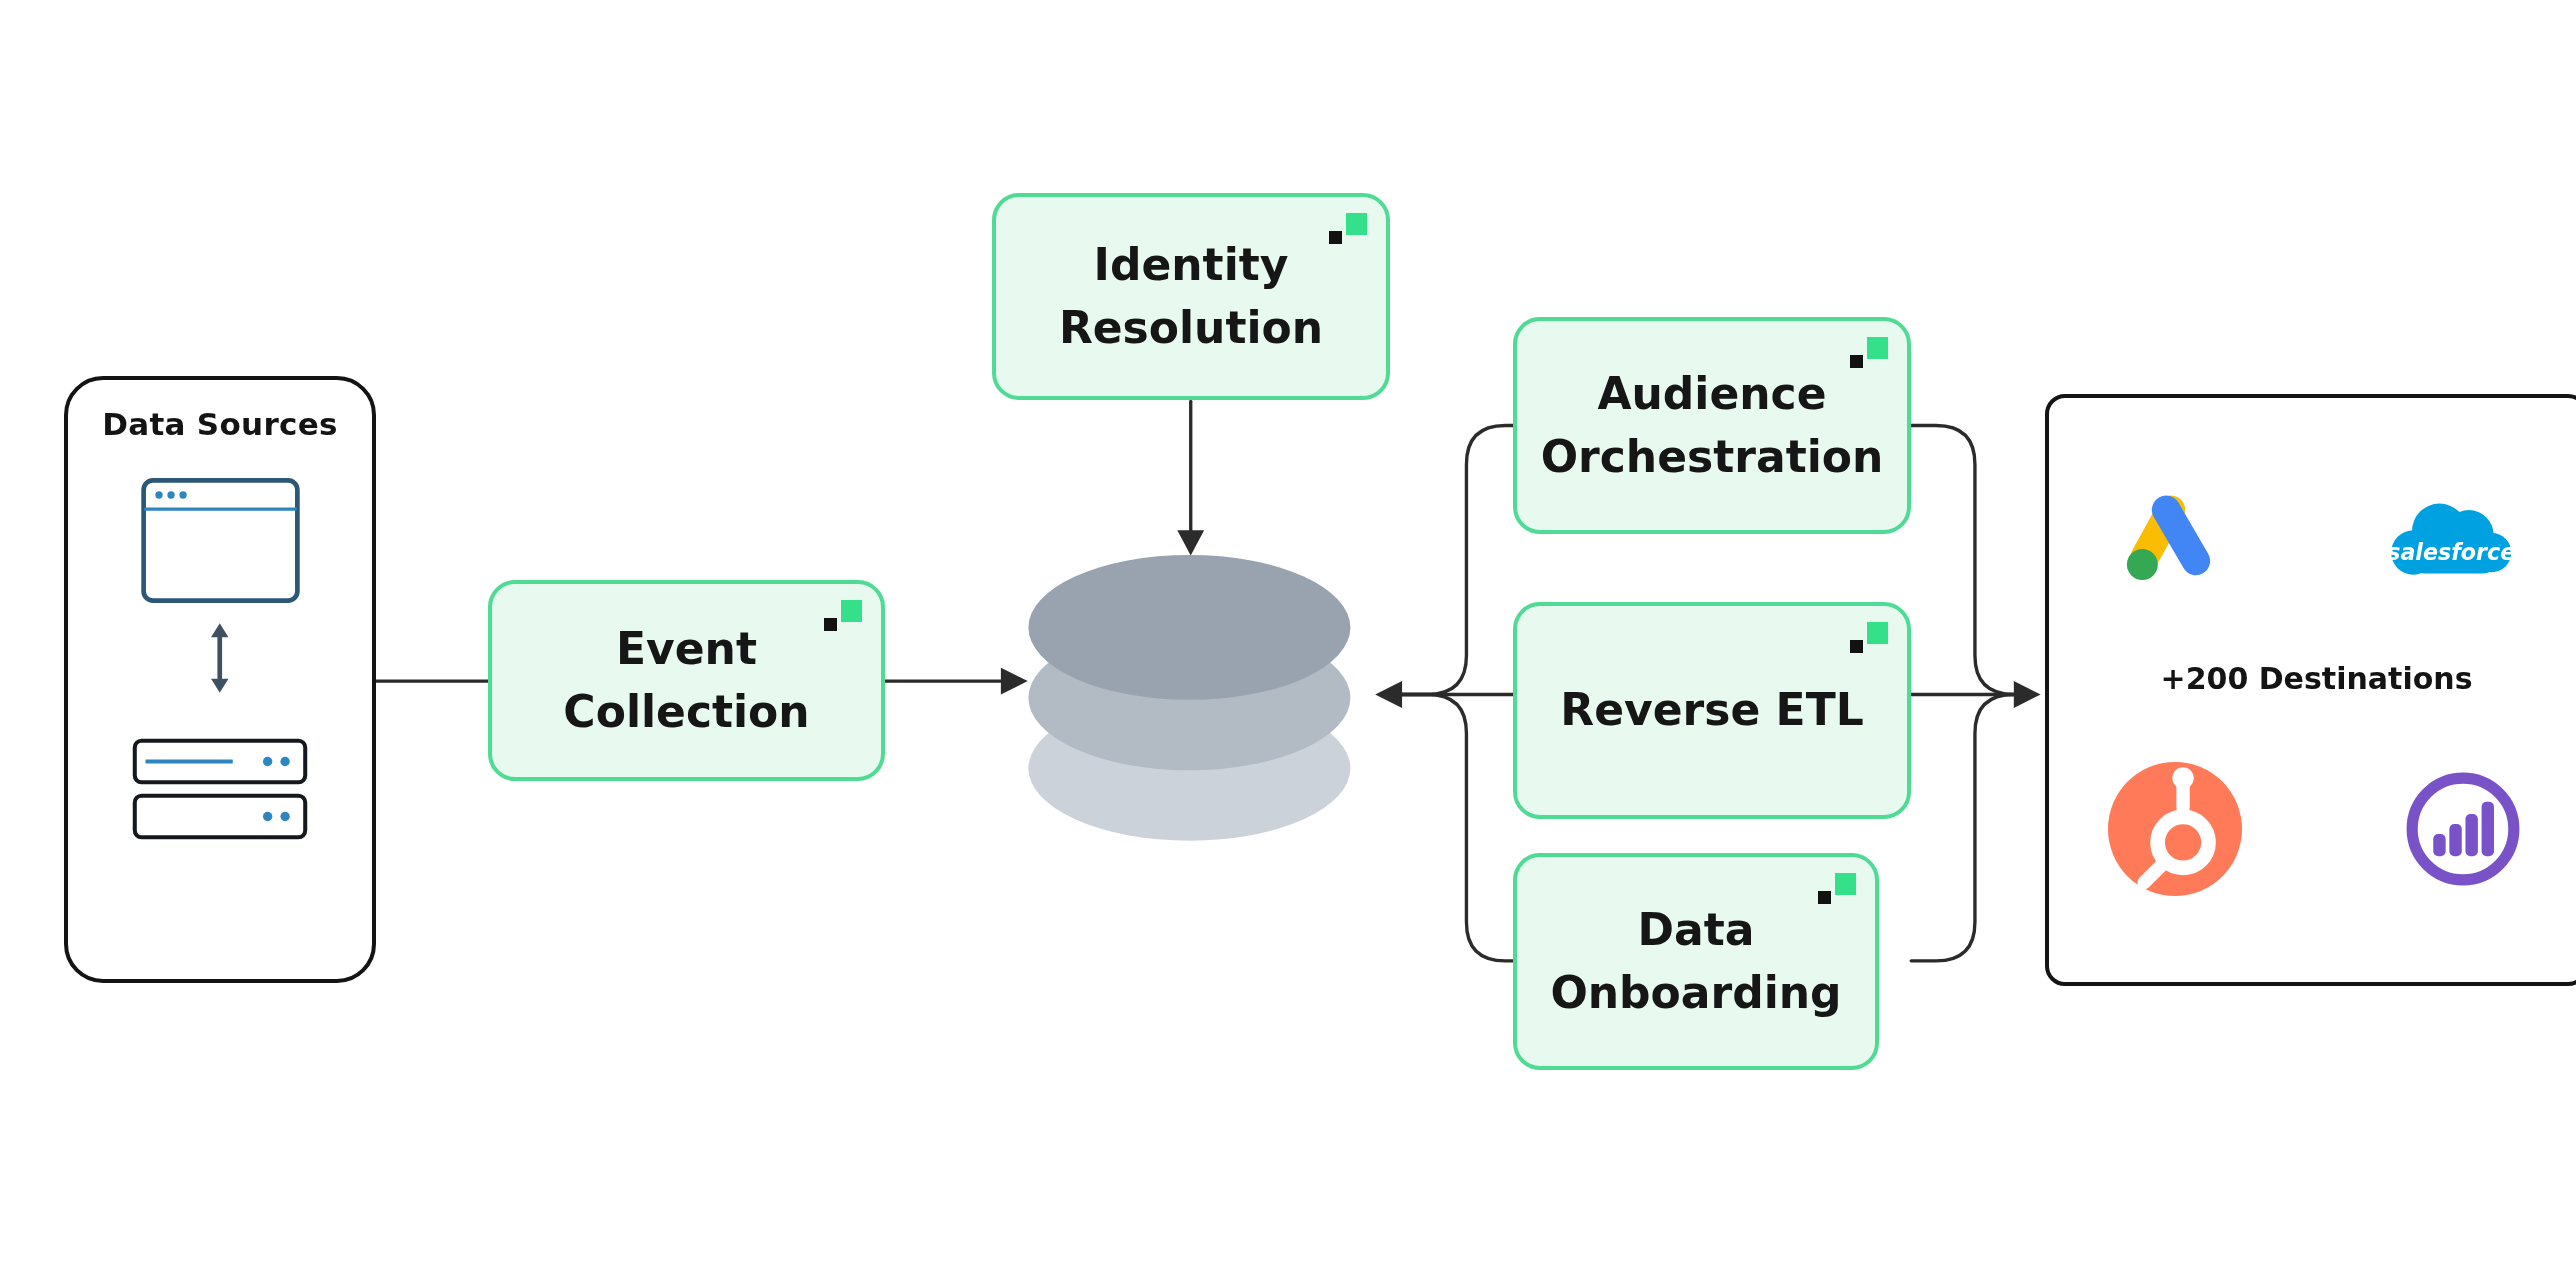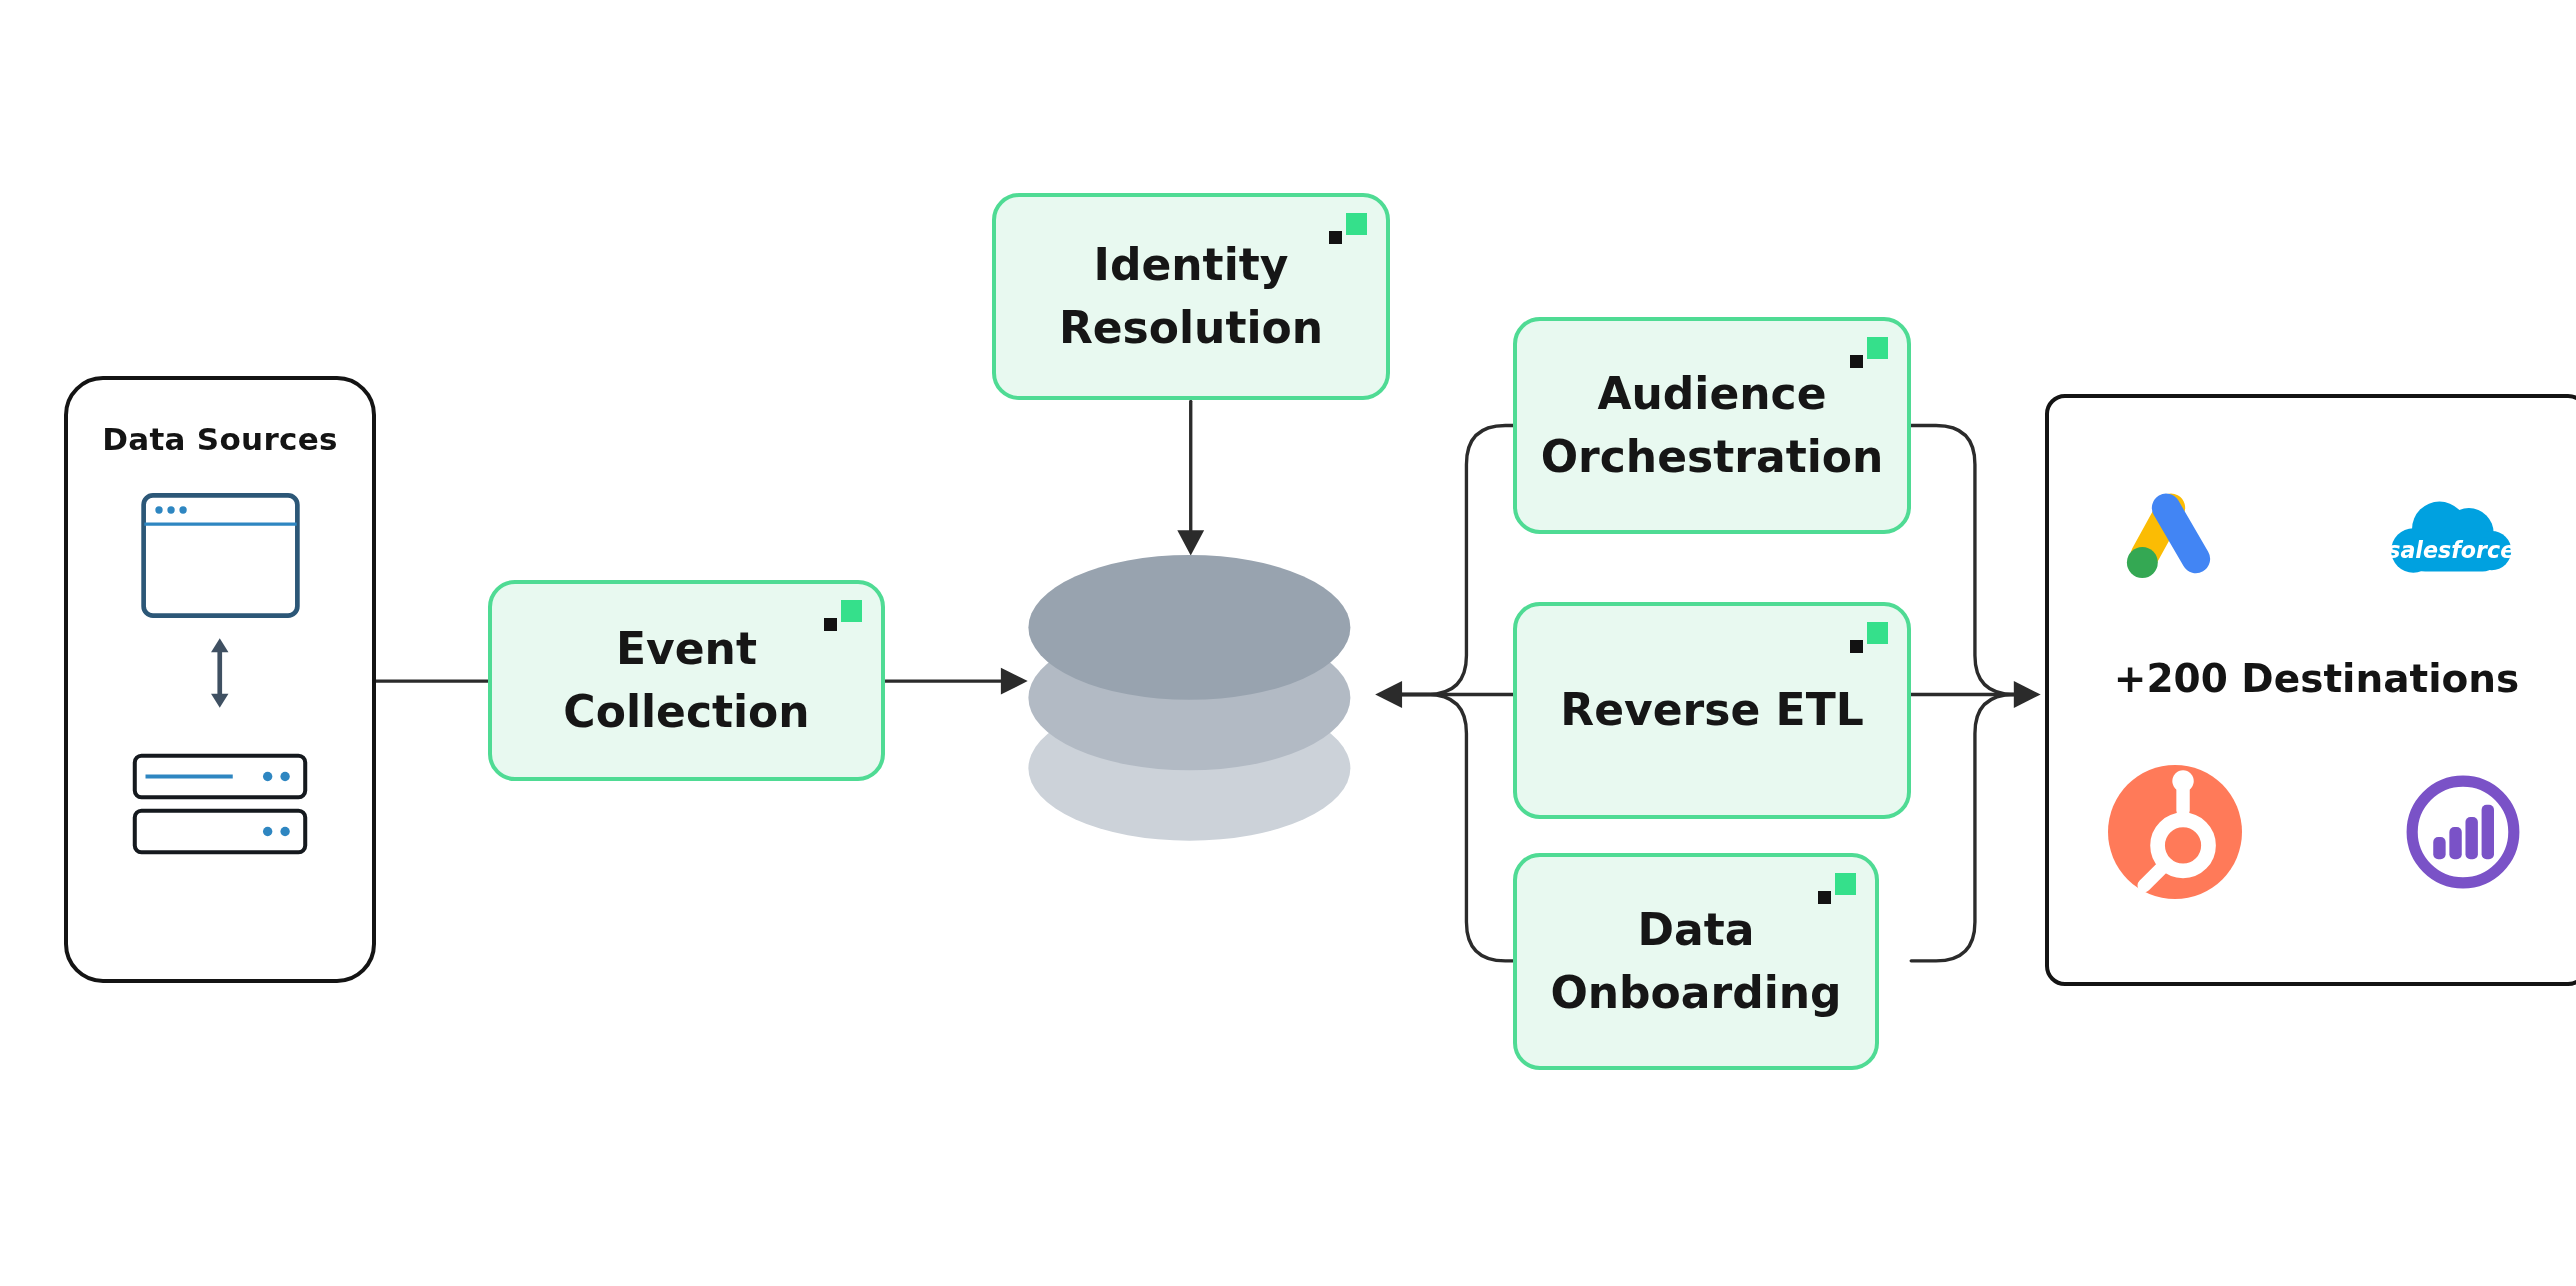--- a/index.html
+++ b/index.html
@@ -14,21 +14,21 @@
 
   .outline-box {
     position: absolute;
     border: 4px solid #141414;
     background: #ffffff;
   }
   .sources {
     left: 64px; top: 376px; width: 312px; height: 607px;
     border-radius: 39px;
     display: flex; flex-direction: column; align-items: center;
-    padding-top: 41px;
+    padding-top: 26px;
   }
   .sources-title {
     font-size: 31px; font-weight: 700; color: #141414; letter-spacing: 0.3px;
   }
   .browser-icon { margin-top: 35px; }
   .sync-icon { margin-top: 17.4px; }
   .servers-icon { margin-top: 43px; }
 
   .card {
     position: absolute;
@@ -45,21 +45,21 @@
   .mark .sq-green { position: absolute; top: 0; right: 0; width: 21.5px; height: 21.5px; background: #35e08b; }
   .mark .sq-black { position: absolute; left: 0; top: 18px; width: 13.4px; height: 13.4px; background: #121212; }
 
   .dest {
     left: 2045px; top: 394px; width: 543px; height: 592px;
     border-radius: 20px;
     display: flex; flex-direction: column; align-items: center; justify-content: space-evenly;
     padding: 20px 27px;
   }
   .dest-row { width: 100%; display: flex; justify-content: space-between; align-items: center; padding: 0 32px; }
-  .dest-label { font-size: 39px; font-weight: 700; color: #141414; }
+  .dest-label { font-size: 30px; font-weight: 700; color: #141414; }
 
   .sf-text { font-style: italic; font-weight: 700; }
 </style>
 </head>
 <body>
 
 <div class="canvas">
 
   <svg class="connectors" width="2576" height="1287" viewBox="0 0 3840 1918">
     <g stroke="#2b2b2b" stroke-width="5" fill="none" stroke-linecap="round" stroke-linejoin="round">

